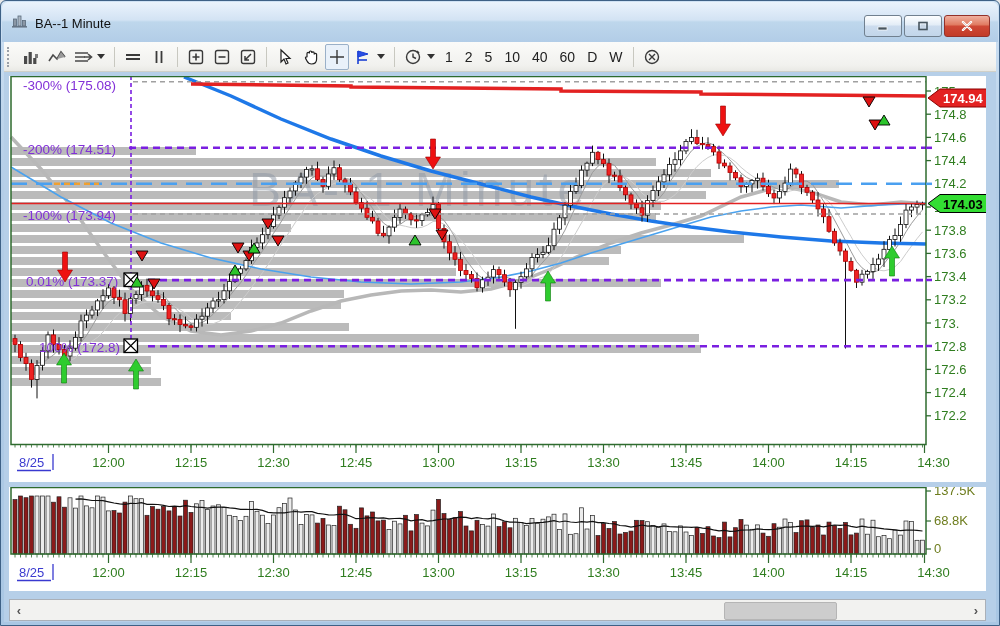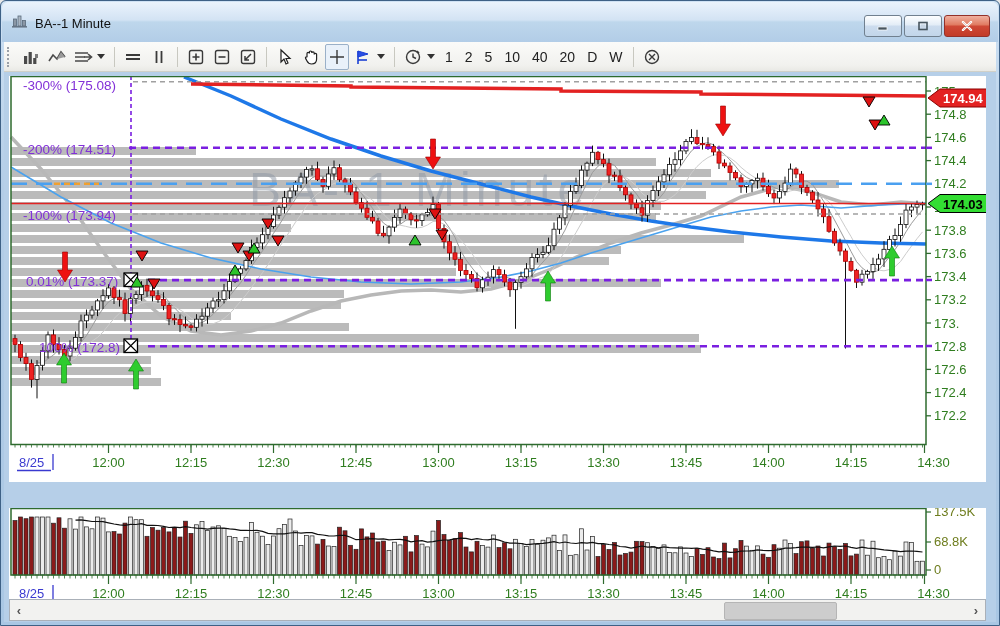--- a/index.html
+++ b/index.html
@@ -23,21 +23,21 @@
   .grip{width:5px;height:20px;margin:0 4px 0 3px;border-left:2px dotted #9aa0a8;}
   .tbtn{height:24px;min-width:22px;display:flex;align-items:center;justify-content:center;
         margin:0 1px;border:1px solid transparent;border-radius:2px;color:#333;}
   .tbtn.active{border:1px solid #9ab0c8;background:#e9f1fa;}
   .tsep{width:1px;height:20px;background:#c8c8c0;margin:0 5px;}
   .tnum{font-size:14px;color:#222;padding:0 6px;height:24px;display:flex;align-items:center;}
   .caret{width:0;height:0;border-left:4px solid transparent;border-right:4px solid transparent;
          border-top:5px solid #333;margin:0 4px 0 1px;}
   #client{position:absolute;left:3px;right:3px;top:71px;bottom:3px;background:#b6cfe8;}
   #main-svg-holder{position:absolute;left:5px;top:4px;width:977px;height:406px;background:#fff;}
-  #vol-svg-holder{position:absolute;left:5px;top:436px;width:977px;height:104px;background:#fff;}
+  #vol-svg-holder{position:absolute;left:5px;top:415px;width:977px;height:104px;background:#fff;}
   #scrollbar{position:absolute;left:5px;top:527px;width:977px;height:22px;background:#f2f2f0;
              border:1px solid #aab0b8;box-sizing:border-box;}
   .sb-arrow{position:absolute;top:0;width:18px;height:20px;display:flex;align-items:center;justify-content:center;
             color:#555;font-size:13px;font-weight:bold;}
   #sb-thumb{position:absolute;left:714px;top:2px;width:111px;height:16px;background:#cdcdcd;
             border:1px solid #b5b5b5;border-radius:2px;}
   svg text{font-family:"Liberation Sans",sans-serif;}
 </style>
 </head>
 <body>
@@ -160,21 +160,21 @@
             <path d="M9 5.5 V9 L12 10.5" fill="none" stroke="#3a3a3a" stroke-width="1.4"></path>
             <path d="M13 3 L15 5" stroke="#3a3a3a" stroke-width="1.4"></path>
           </svg>
         </div>
         <div class="caret"></div>
         <div class="tnum">1</div>
         <div class="tnum">2</div>
         <div class="tnum">5</div>
         <div class="tnum">10</div>
         <div class="tnum">40</div>
-        <div class="tnum">20</div>
+        <div class="tnum">60</div>
         <div class="tnum">D</div>
         <div class="tnum">W</div>
         <div class="tsep"></div>
         <div class="tbtn">
           <svg width="18" height="18" viewBox="0 0 18 18">
             <circle cx="9" cy="9" r="6.5" fill="none" stroke="#3a3a3a" stroke-width="1.4"></circle>
             <path d="M6 6 L12 12 M12 6 L6 12" stroke="#3a3a3a" stroke-width="1.4"></path>
           </svg>
         </div>
       </div>

